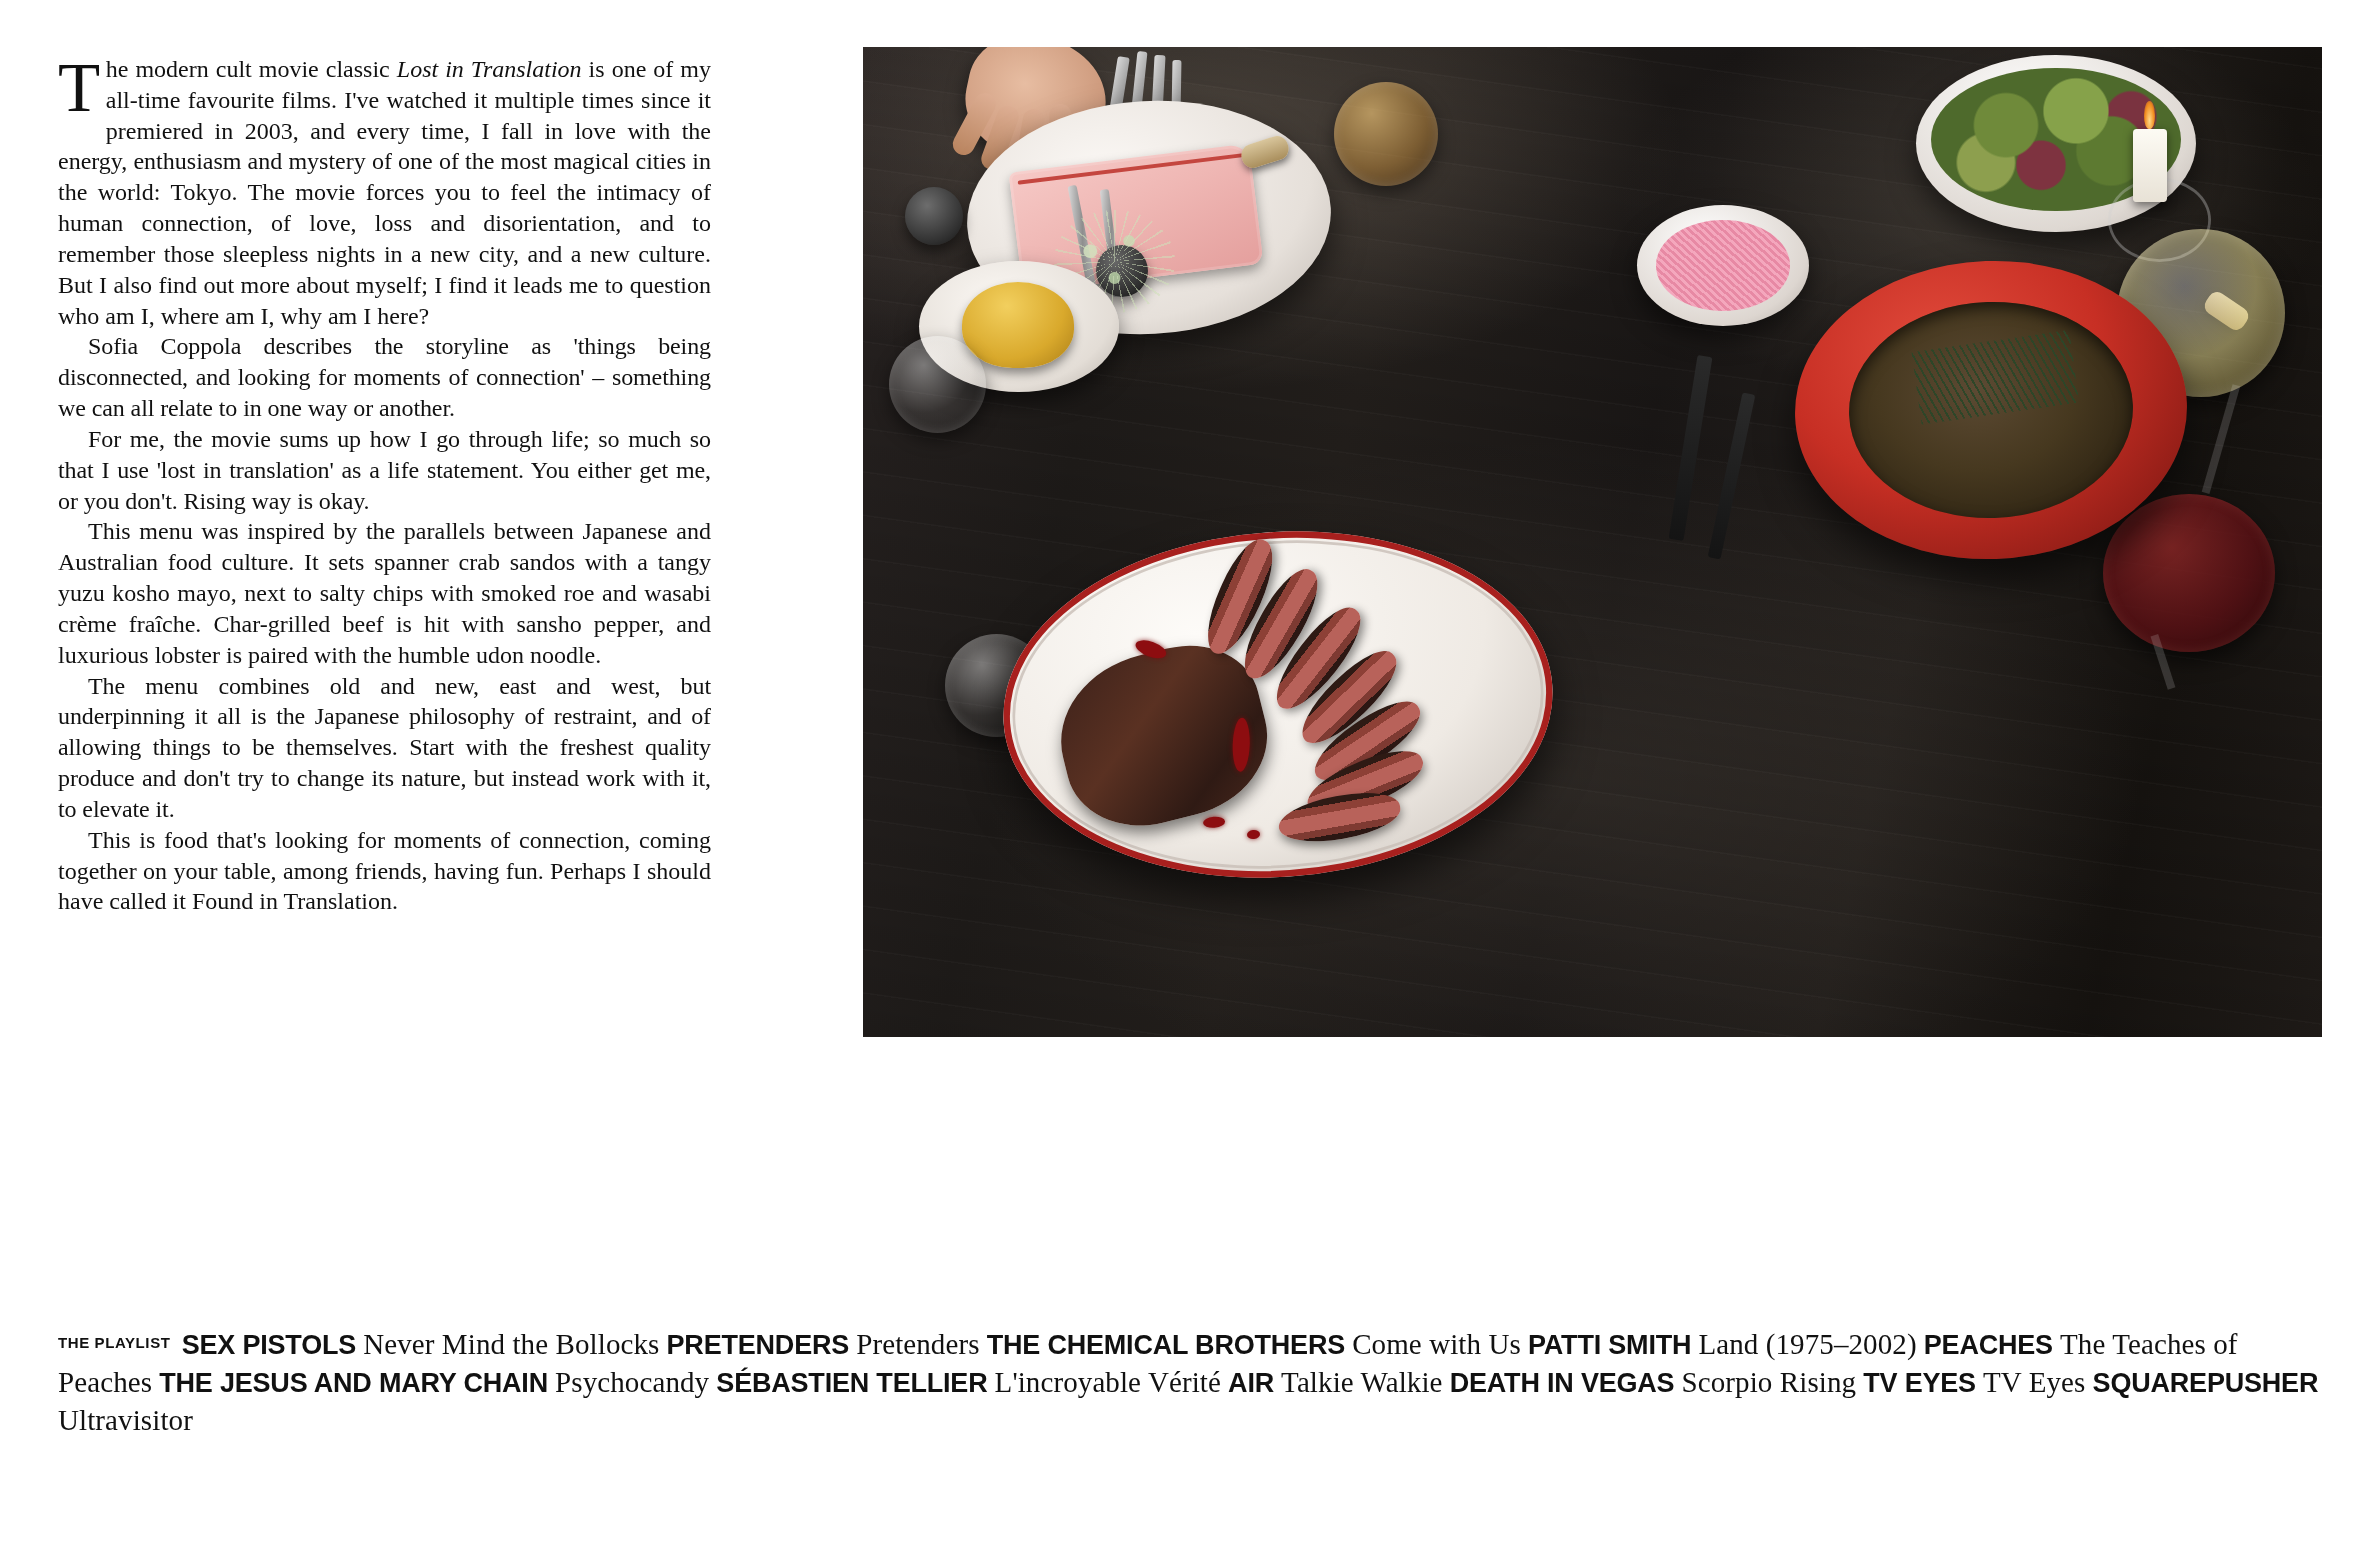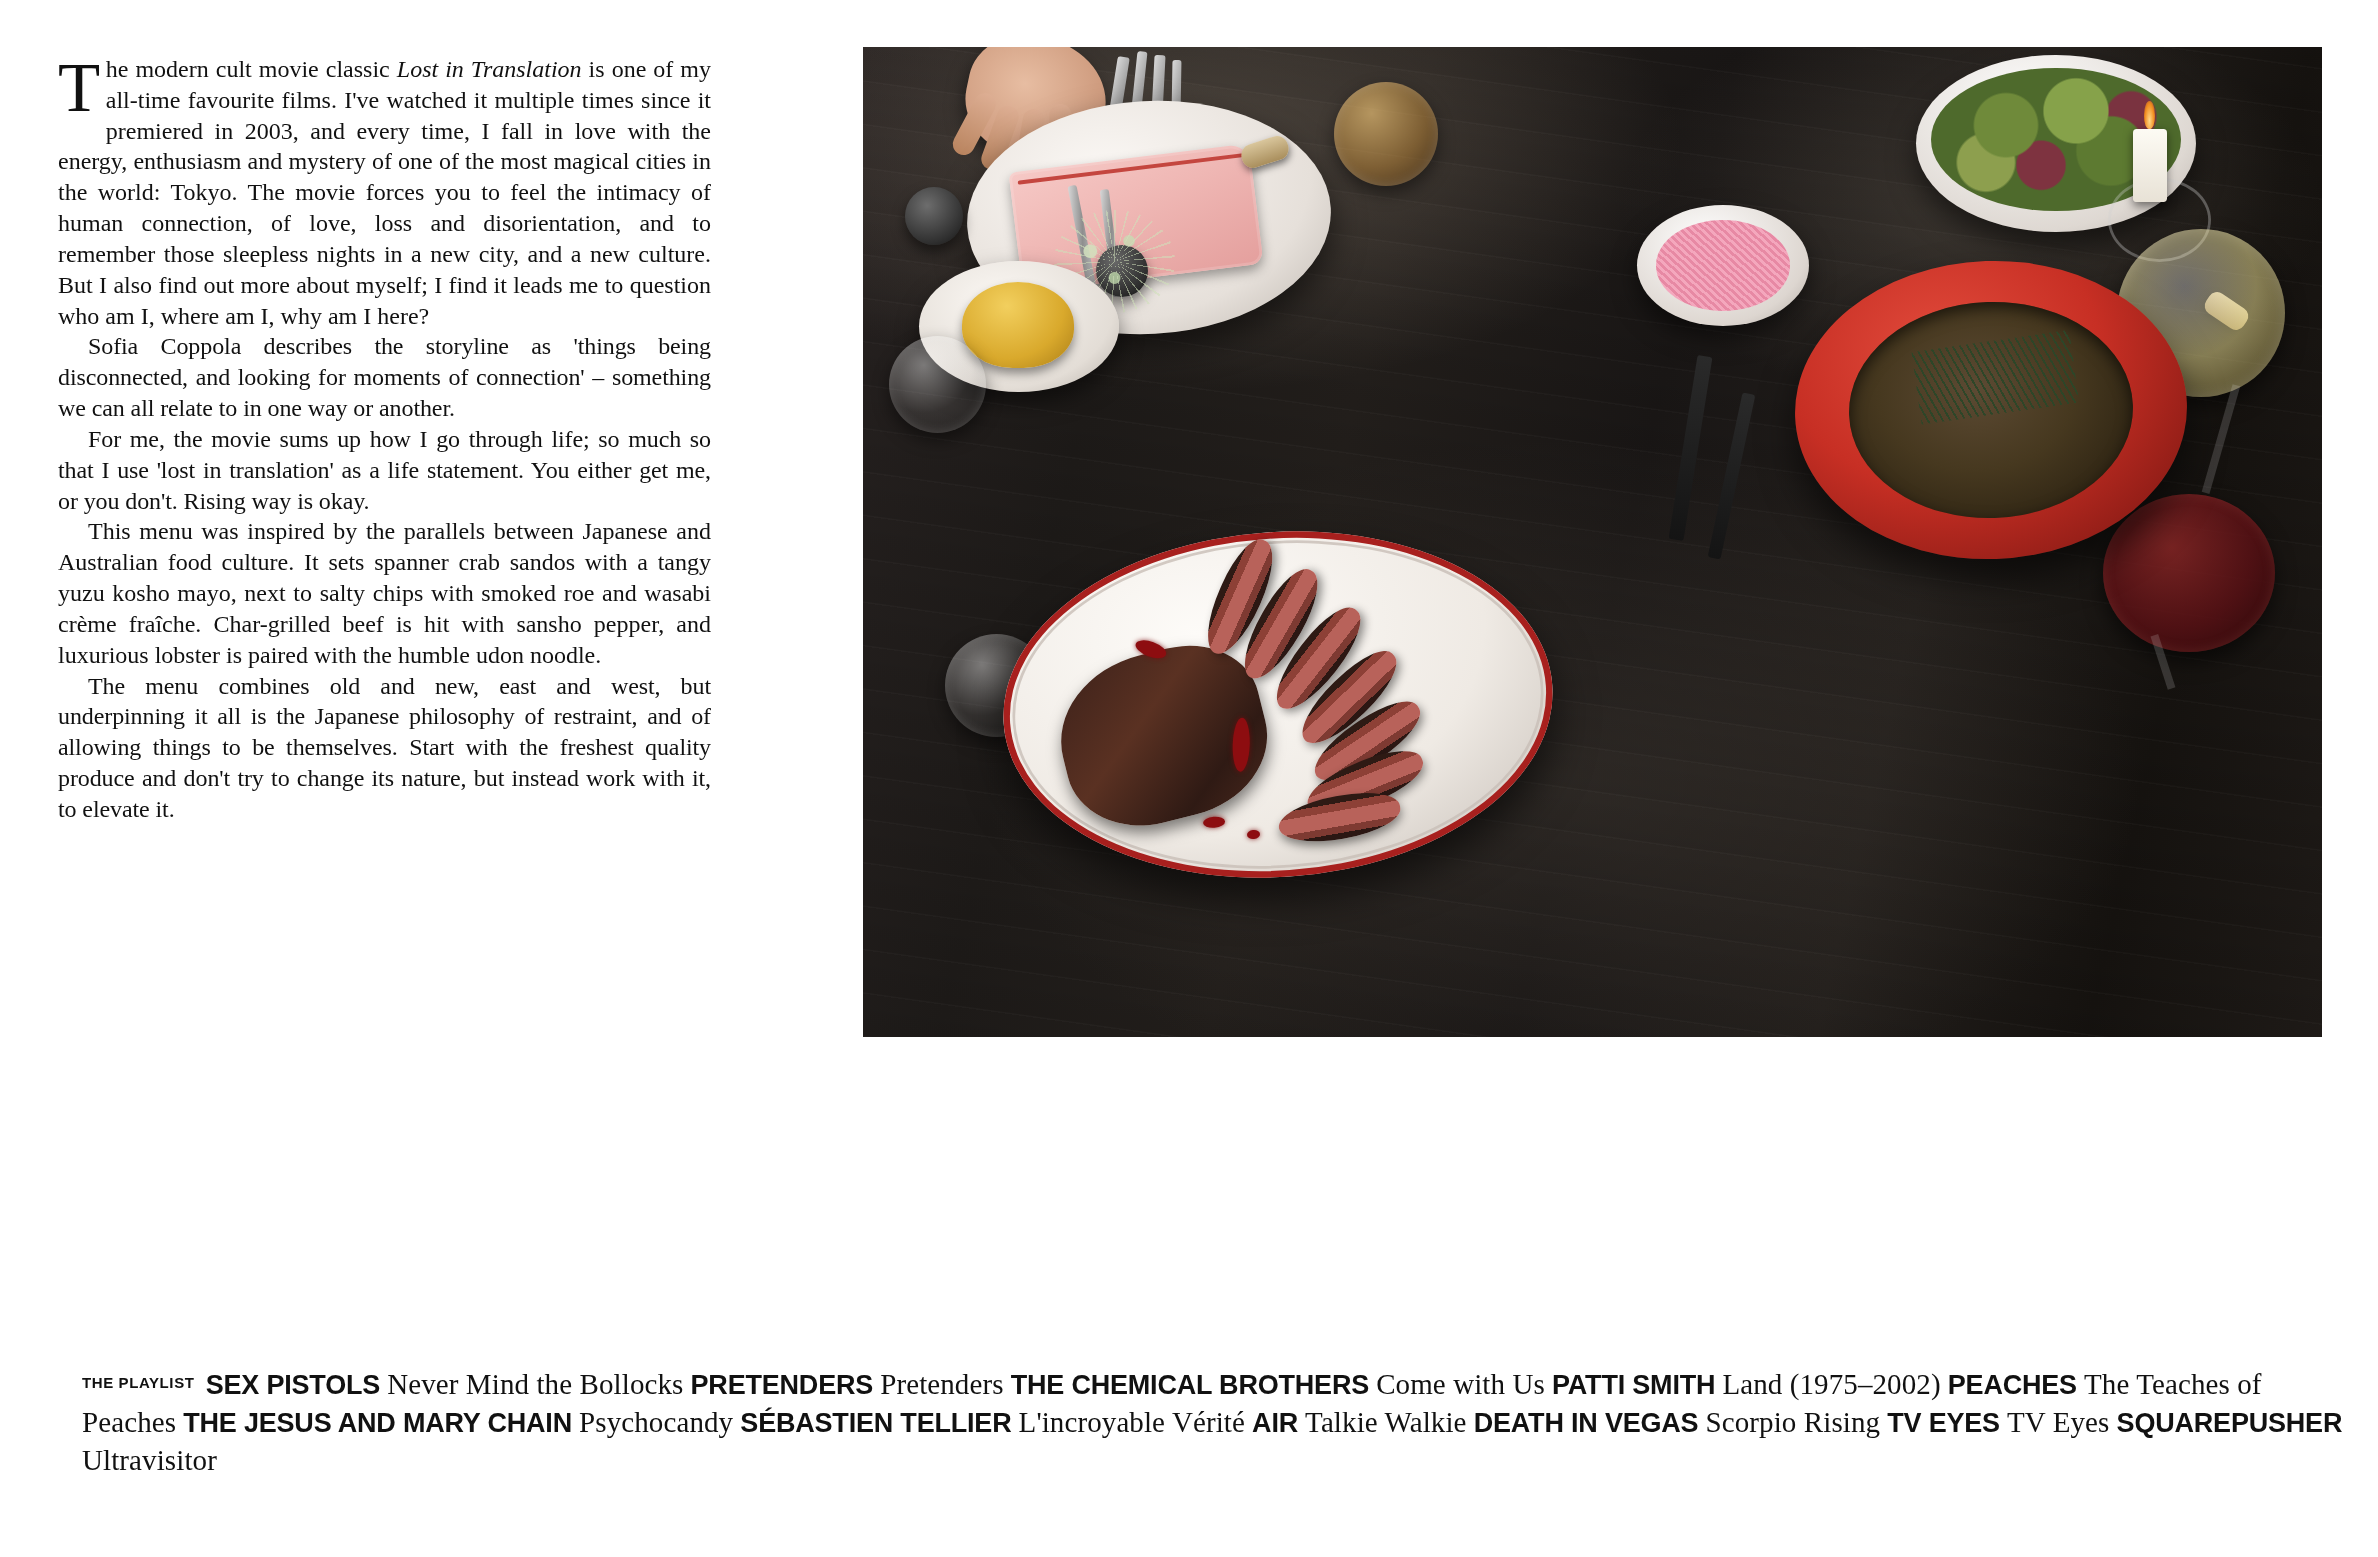--- a/index.html
+++ b/index.html
@@ -295,26 +295,25 @@
   .dill:after{
     content:""; position:absolute; inset:0;
     background: repeating-conic-gradient(from 0deg at 50% 50%, rgba(208,224,186,.55) 0deg 2deg, rgba(0,0,0,0) 2deg 14deg);
     border-radius:50%;
   }
 
   
   .playlist {
     position: absolute;
     left: 58px;
-    top: 1366px;
+    top: 1326px;
     width: 2265px;
     font-size: 28px;
     line-height: 1.31;
     letter-spacing: 0.1px;
-    margin-left: 24px;
   }
   .playlist .kicker {
     font-family: "Liberation Sans", sans-serif;
     font-weight: 700;
     font-size: 15px;
     letter-spacing: 0.6px;
     vertical-align: 5.6px;
     margin-right: 11.2px;
   }
   .artist {
@@ -336,20 +335,21 @@
 <body>
 
 <div class="essay">
   <p class="dropcap-para">
     <span class="dropcap">T</span><span>he modern cult movie classic <span class="it">Lost in Translation</span> is one of my all-time favourite films. I've watched it multiple times since it premiered in 2003, and every time, I fall in love with the energy, enthusiasm and mystery of one of the most magical cities in the world: Tokyo. The movie forces you to feel the intimacy of human connection, of love, loss and disorientation, and to remember those sleepless nights in a new city, and a new culture. But I also find out more about myself; I find it leads me to question who am I, where am I, why am I here?</span>
   </p>
   <p class="tight">Sofia Coppola describes the storyline as 'things being disconnected, and looking for moments of connection' – something we can all relate to in one way or another.</p>
   <p class="tight">For me, the movie sums up how I go through life; so much so that I use 'lost in translation' as a life statement. You either get me, or you don't. Rising way is okay.</p>
   <p>This menu was inspired by the parallels between Japanese and Australian food culture. It sets spanner crab sandos with a tangy yuzu kosho mayo, next to salty chips with smoked roe and wasabi crème fraîche. Char-grilled beef is hit with sansho pepper, and luxurious lobster is paired with the humble udon noodle.</p>
   <p class="tight">The menu combines old and new, east and west, but underpinning it all is the Japanese philosophy of restraint, and of allowing things to be themselves. Start with the freshest quality produce and don't try to change its nature, but instead work with it, to elevate it.</p>
+  <p>This is food that's looking for moments of connection, coming together on your table, among friends, having fun. Perhaps I should have called it Found in Translation.</p>
 </div>
 
 <div class="photo-wrap">
   <div class="photo"></div>
   <div class="planks"></div>
 
   <div class="obj hand">
     <div class="finger" style="left:3.7px;  top:65px;  transform:rotate(16deg);"></div>
     <div class="finger" style="left:32px; top:73px;  transform:rotate(8deg);"></div>
     <div class="finger" style="left:62px; top:71px;  transform:rotate(-2deg);"></div>

